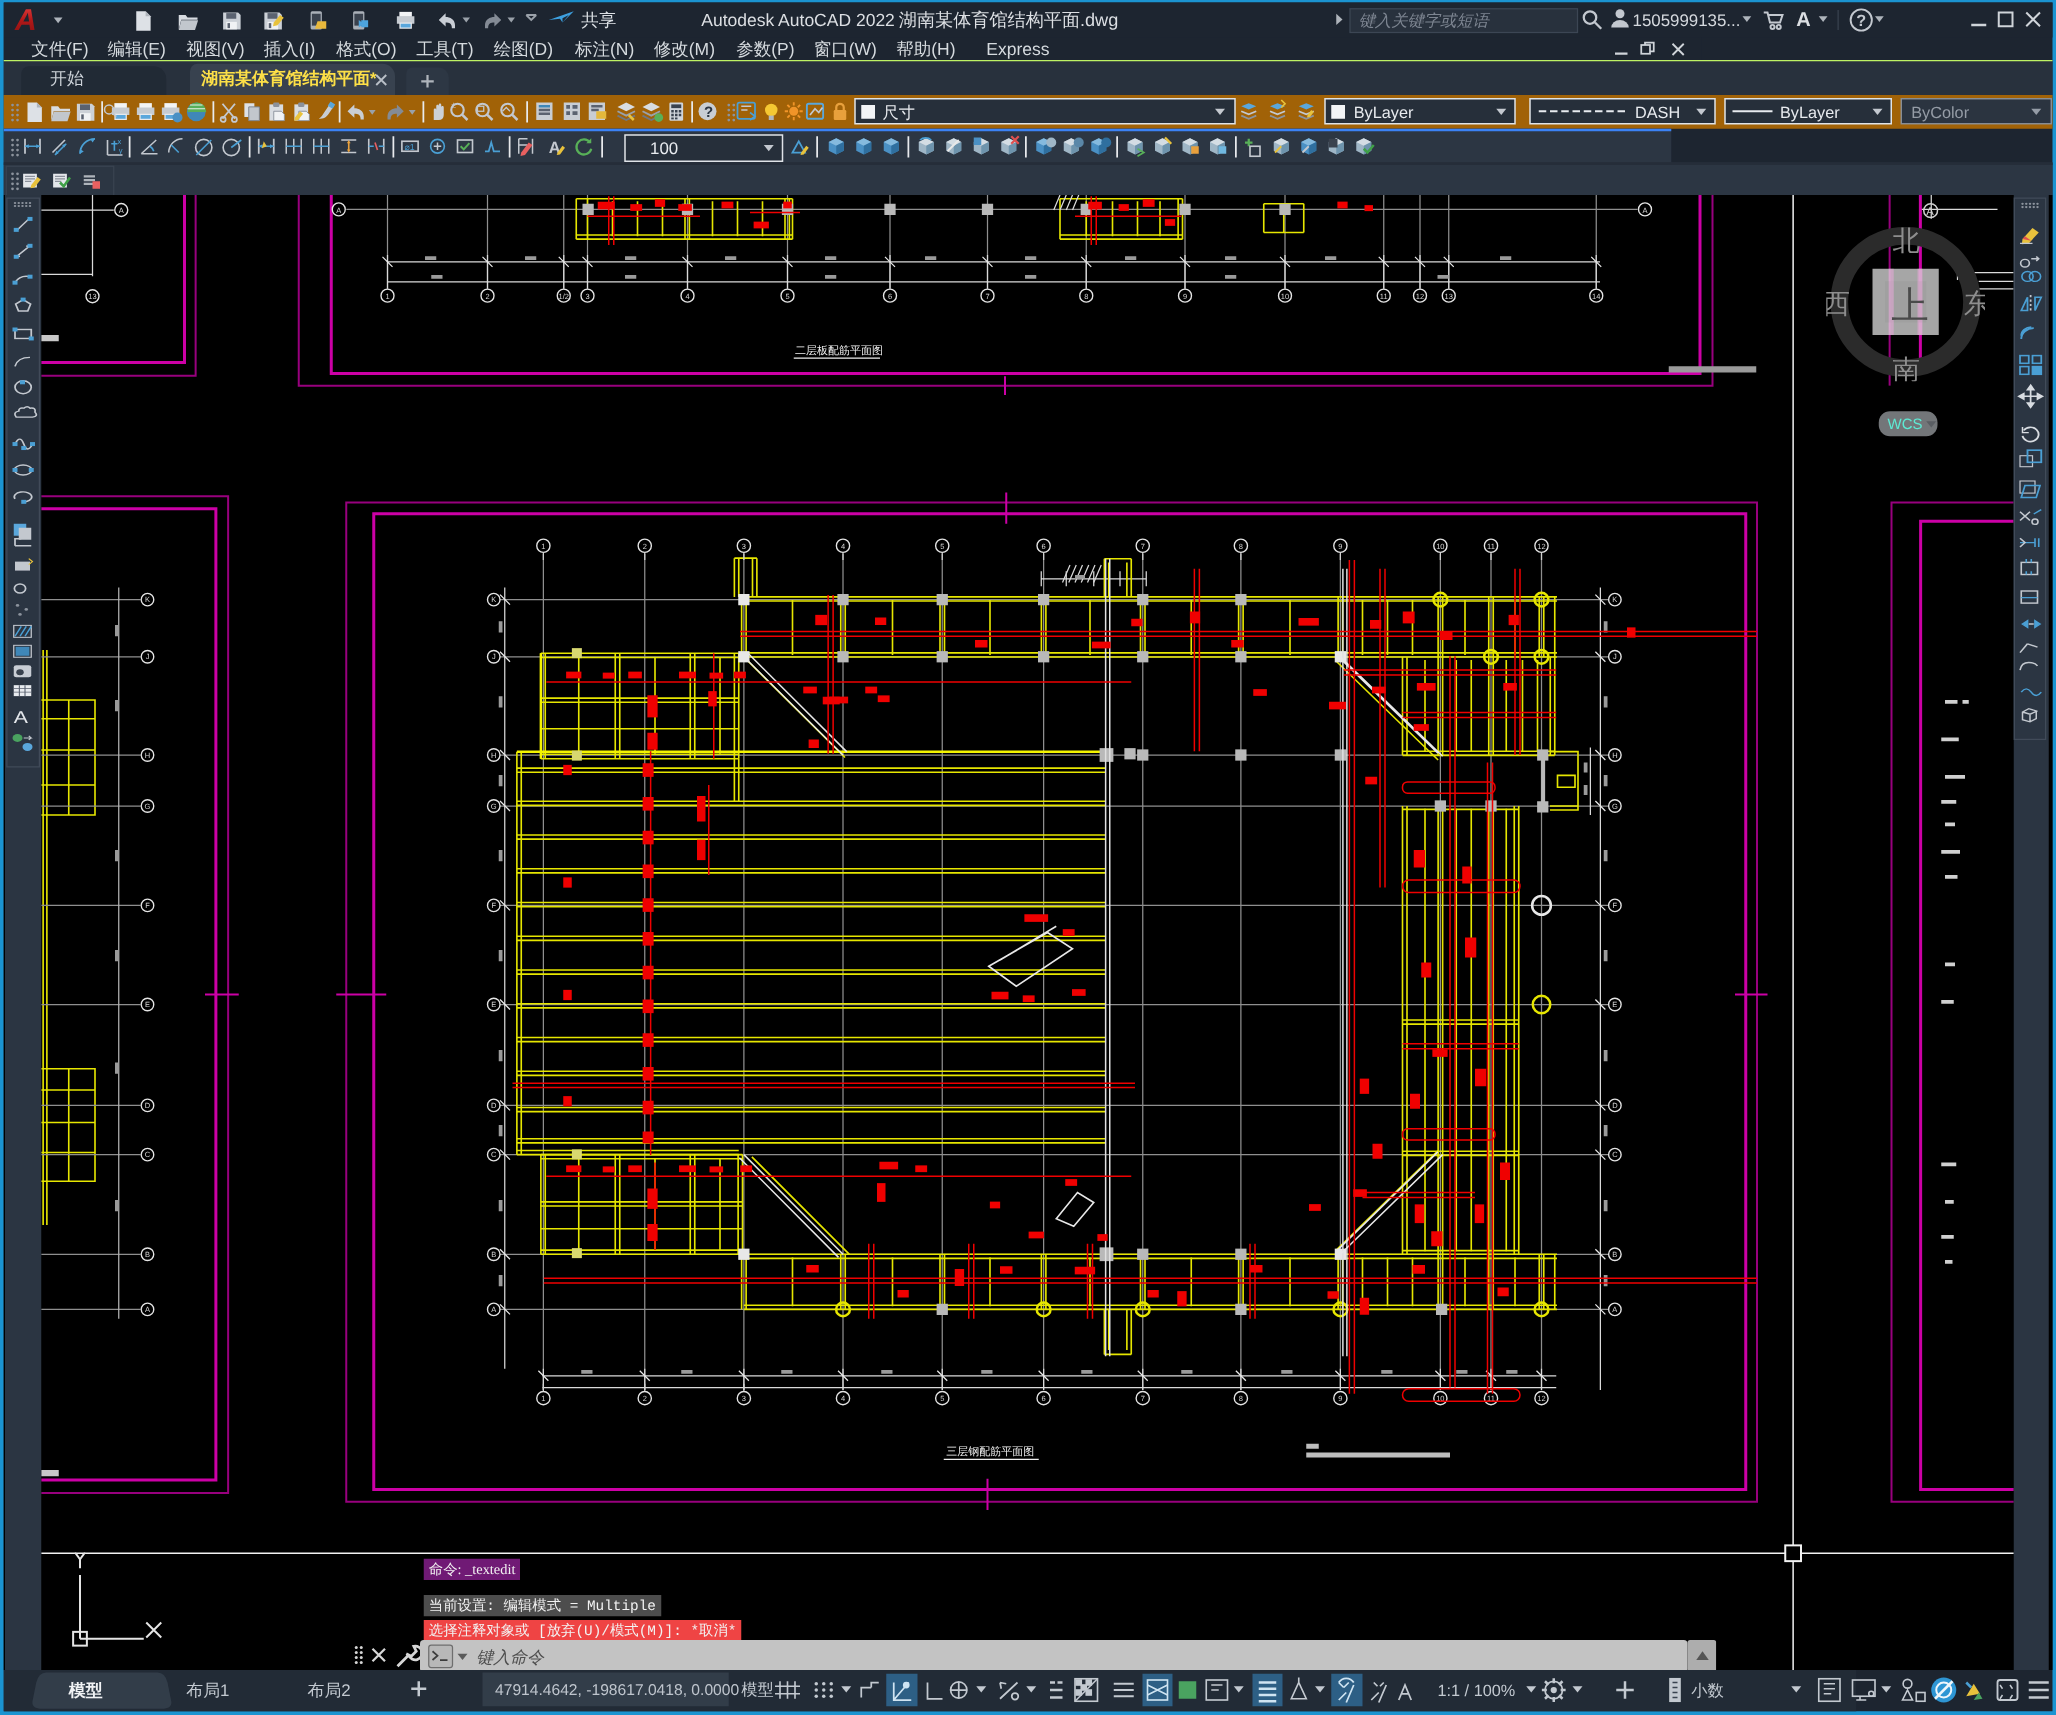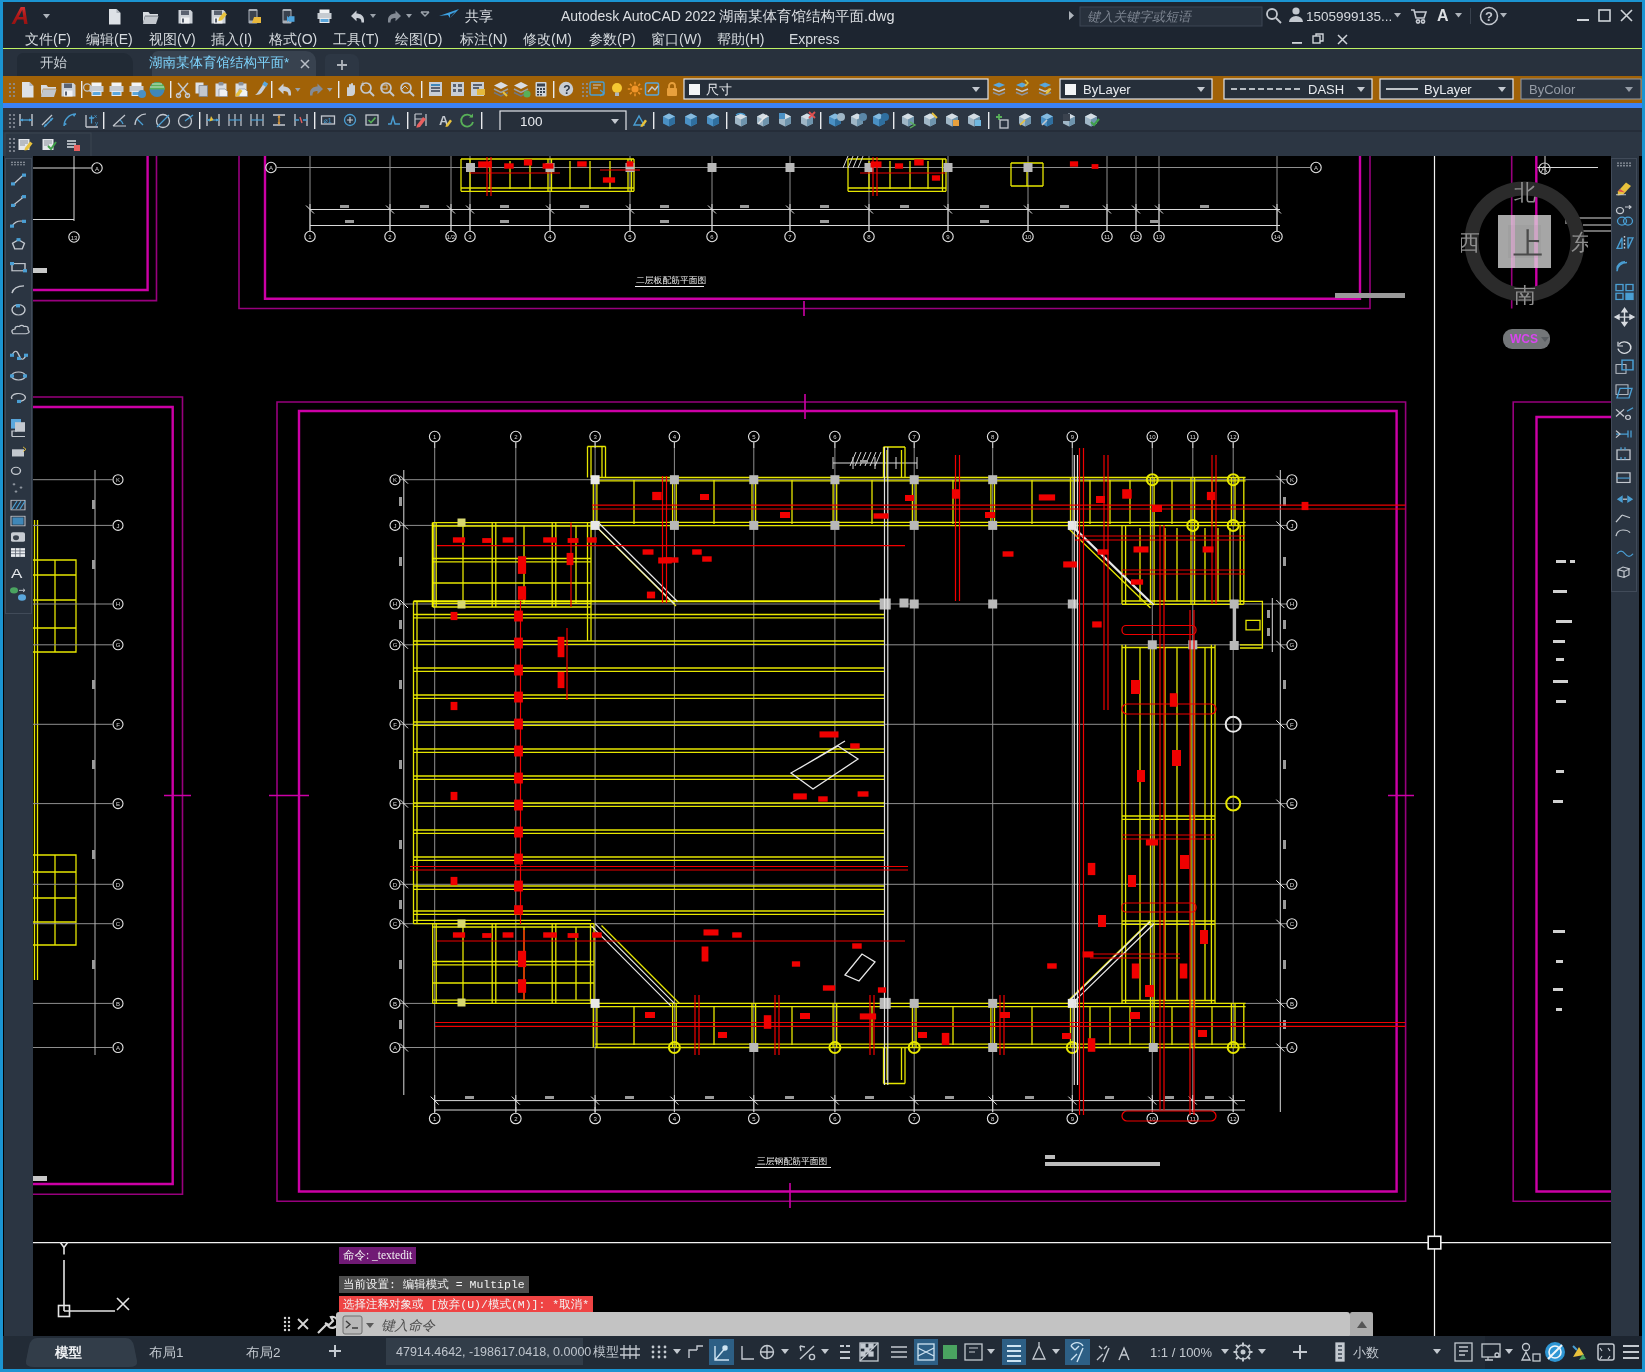--- a/index.html
+++ b/index.html
@@ -3,21 +3,21 @@
 <meta charset="utf-8">
 <style>
 *{margin:0;padding:0;box-sizing:border-box}
 html,body{width:1645px;height:1372px;overflow:hidden;background:#000;font-family:"Liberation Sans",sans-serif}
 #win{position:absolute;left:0;top:0;width:1645px;height:1372px;background:#1d2530;border-left:3px solid #1b94d1;border-right:3px solid #1b94d1;border-top:2px solid #1b94d1;border-bottom:3px solid #1b94d1}
 .abs{position:absolute}
 #titlebar{position:absolute;left:0;top:0;width:1639px;height:28px;background:#1d2530}
 #menubar{position:absolute;left:0;top:28px;width:1358px;height:18px;background:#1d2530}
 #tabbar{position:absolute;left:0;top:46px;width:1639px;height:28px;background:#28313d;border-top:1px solid #bef264}
 #tb1{position:absolute;left:0;top:74px;width:1639px;height:27px;background:#a16207}
-#tb2{position:absolute;left:0;top:101px;width:1639px;height:27px;background:#2c3643;border-top:5px solid #3b82f6}
+#tb2{position:absolute;left:0;top:101px;width:1334px;height:27px;background:#2c3643;border-top:2px solid #3b82f6}
 #tb3{position:absolute;left:0;top:128px;width:1639px;height:26px;background:#2c3643;border-top:2px solid #252d39}
 #canvas{position:absolute;left:0;top:154px;width:1639px;height:1180px;background:#000}
 #statusbar{position:absolute;left:0;top:1334px;width:1482px;height:33px;background:#222b36}
 .mtxt{color:#d5dade;font-size:14px;position:absolute;top:0;line-height:18px;white-space:nowrap}
 svg{display:block}
 svg text{font-family:"Liberation Sans",sans-serif}
 </style>
 </head>
 <body>
 <div id="win">
@@ -134,21 +134,21 @@
           <rect x="22" y="6" width="7" height="7"></rect>
           <path d="M25,6 v-2 h7 v7 h-3"></path>
         </g>
       <path d="M47,5 l9,9 m0,-9 l-9,9" stroke="#cfd4d9" stroke-width="1.5"></path>
     </svg>
   </div>
   <div id="tabbar">
     <div class="abs" style="left:14px;top:4px;width:116px;height:24px;background:#212a35;border-radius:6px 10px 0 0"></div>
     <span class="abs" style="left:37px;top:5px;font-size:13.5px;color:#ccd2d8">开始</span>
     <div class="abs" style="left:149px;top:2px;width:164px;height:26px;background:#38424f;border-radius:6px 10px 0 0"></div>
-    <span class="abs" style="left:146px;top:5px;font-size:13.5px;font-weight:normal;color:#7dd3fc">湖南某体育馆结构平面*</span>
+    <span class="abs" style="left:158px;top:5px;font-size:13.5px;font-weight:bold;color:#fde047">湖南某体育馆结构平面*</span>
     <svg width="10" height="10" viewBox="0 0 10 10" style="position:absolute;left:297px;top:10px">
         <path d="M1,1 l8,8 m0,-8 l-8,8" stroke="#b9bfc7" stroke-width="1.5"></path>
       </svg>
     <div class="abs" style="left:322px;top:5px;width:34px;height:23px;background:#2d3744;border-radius:5px 8px 0 0"></div>
     <svg width="12" height="12" viewBox="0 0 12 12" style="position:absolute;left:333px;top:10px">
         <path d="M6,1 v10 M1,6 h10" stroke="#aeb4bb" stroke-width="1.8"></path>
       </svg>
   </div>
   <svg width="0" height="0" style="position:absolute">
     <defs>
@@ -1383,21 +1383,21 @@
         <text x="110" y="72" font-size="22" fill="#8e8e8e">东</text>
       </svg>
     </div>
     <div class="abs" style="left:1535px;top:6px;width:13px;height:13px">
         <svg width="13" height="13">
           <circle cx="6.5" cy="6.5" r="5.5" fill="none" stroke="#cfcfcf" stroke-width="1.2"></circle>
           <text x="3" y="10" font-size="9" fill="#cfcfcf">A</text>
         </svg>
       </div>
 
-    <div class="abs" style="left:1500px;top:173px;width:47px;height:20px;background:rgba(148,151,155,0.78);border-radius:9px;color:#d946ef;font-size:12px;font-weight:bold;text-align:left;padding:3px 0 0 7px">WCS <span style="display:inline-block;width:0;height:0;border-left:4px solid transparent;border-right:4px solid transparent;border-top:5px solid #5a5e63;vertical-align:middle"></span></div>
+    <div class="abs" style="left:1500px;top:173px;width:47px;height:20px;background:rgba(148,151,155,0.78);border-radius:9px;color:#5eead4;font-size:12px;font-weight:normal;text-align:left;padding:3px 0 0 7px">WCS <span style="display:inline-block;width:0;height:0;border-left:4px solid transparent;border-right:4px solid transparent;border-top:5px solid #5a5e63;vertical-align:middle"></span></div>
 
     <svg class="abs" style="left:50px;top:1086px" width="90" height="80" viewBox="0 0 90 80">
       <g stroke="#e4e4e4" stroke-width="1.6" fill="none">
         <path d="M11,18 V69 M11,69 H62"></path>
         <rect x="5.5" y="63.5" width="11" height="11"></rect>
         <path d="M16,1 l4,5.5 l4,-5.5 M20,6.5 v7" transform="translate(-9,-1)"></path>
         <path d="M64,56 l12,12 m0,-12 l-12,12"></path>
       </g>
     </svg>
 

